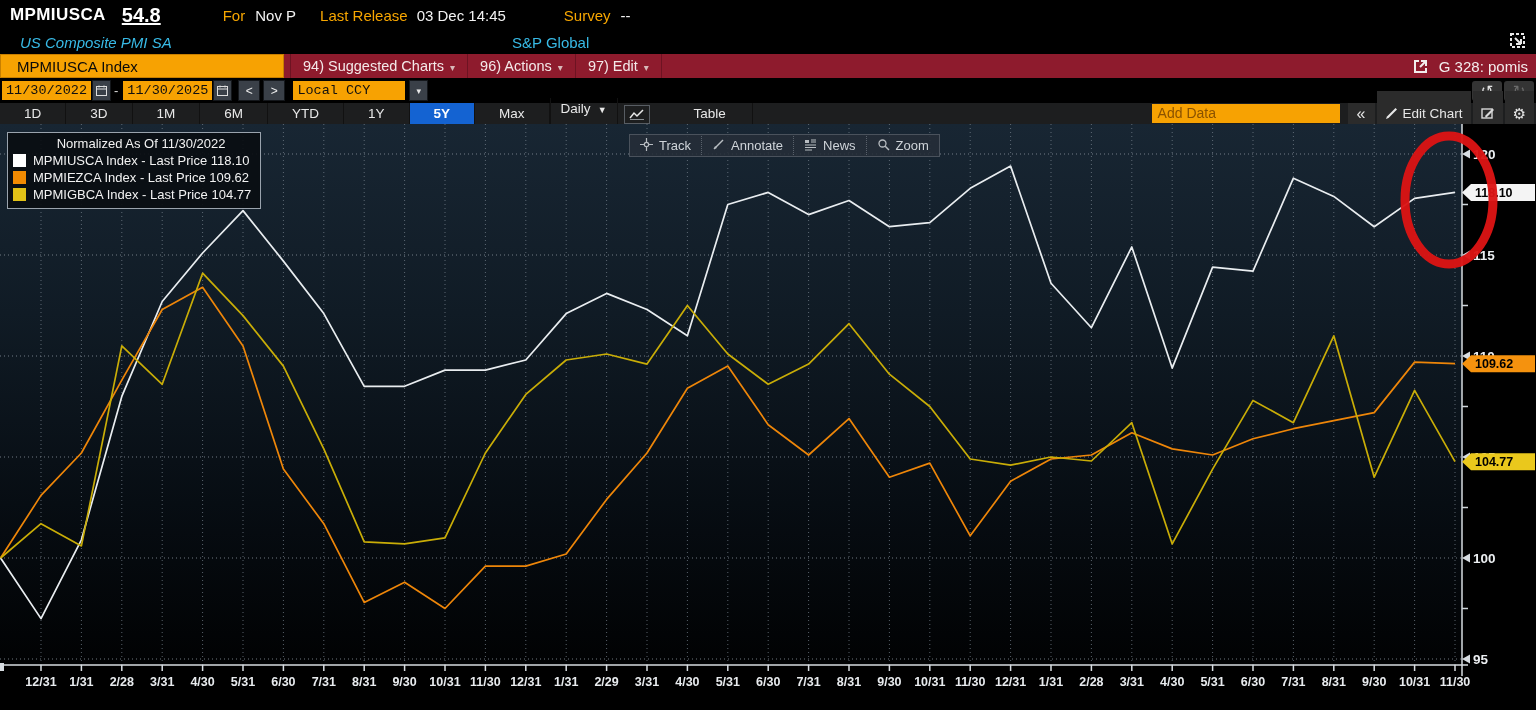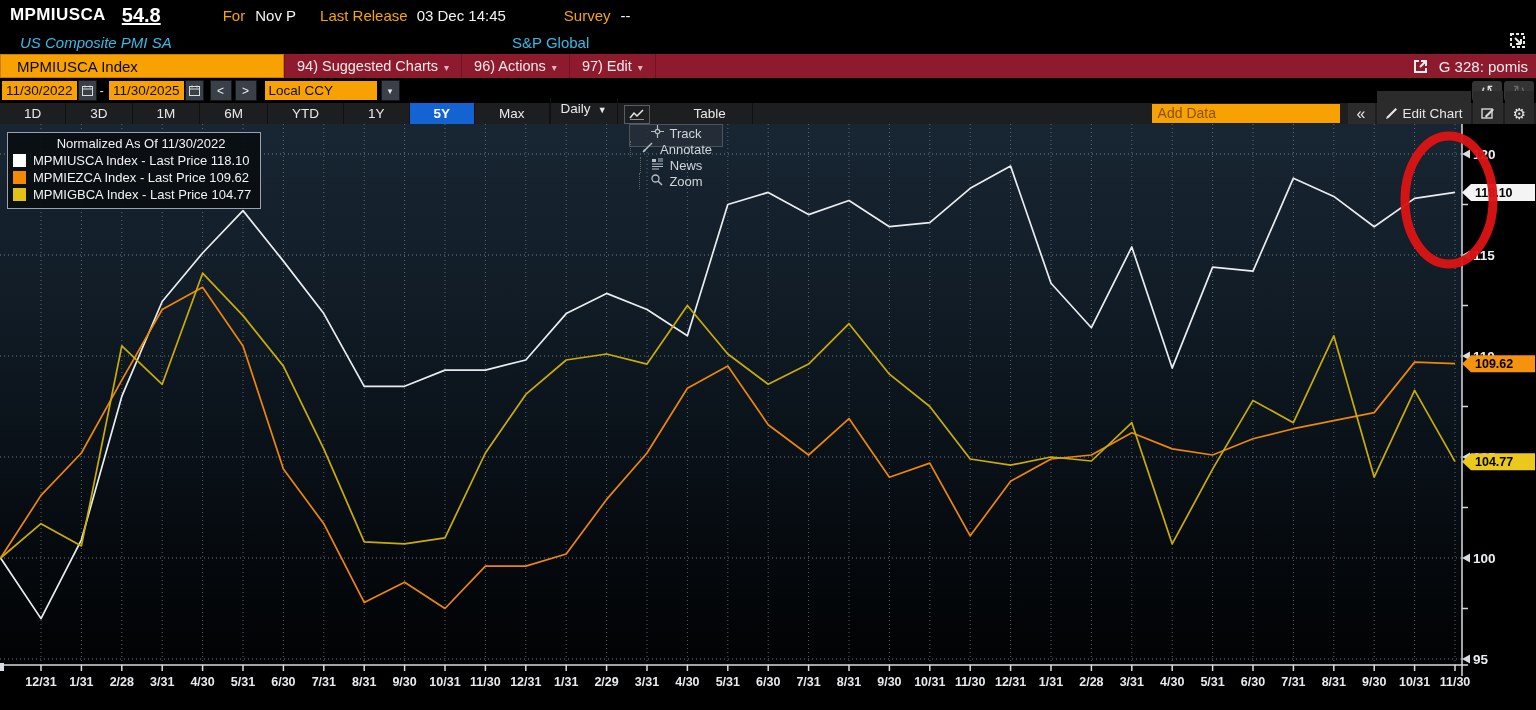--- a/index.html
+++ b/index.html
@@ -17,27 +17,27 @@
   #desc{margin-left:20px;font-style:italic;}
   #src{position:absolute;left:512px;}
   #popout{position:absolute;right:8px;top:2px;cursor:pointer;}
   
   #r3{height:24px;background:#8e1b2d;}
   #tickerField{width:284px;height:24px;background:#f7a202;color:#0a0a0a;
       font-size:15px;line-height:24px;padding-left:16px;box-sizing:border-box;
       border:1px solid #c87f00;white-space:nowrap;}
   .menuItem{height:24px;line-height:24px;padding:0 12px;color:#f4e9e9;font-size:14.5px;
       border-right:1px solid #6d1322;cursor:pointer;white-space:nowrap;}
-  .menuItem:first-of-type{border-left:1px solid #6d1322;}
+  .menuItem:first-of-type{border-left:1px solid #6d1322;margin-left:6px;}
   .caret::after{content:"▾";font-size:10px;color:#d8b9b9;margin-left:6px;}
   #r3right{position:absolute;right:8px;display:flex;align-items:center;gap:10px;color:#f4eeee;font-size:15px;}
   
   #r4{height:25px;background:#000;padding-top:0;}
   .dateField{height:19px;background:#f7a202;color:#101010;font-size:13.5px;line-height:19px;
-      padding:0 4px;margin-left:2px;white-space:nowrap;}
+      padding:0 4px;margin-left:2px;white-space:nowrap;font-family:Liberation Mono, monospace;}
   .sqBtn{height:19px;width:17px;background:#3a4048;border:1px solid #14171b;display:flex;
       align-items:center;justify-content:center;color:#e8e8e8;cursor:pointer;margin-left:1px;}
   .dash{color:#ddd;margin:0 3px;font-size:13px;}
   .navBtn{height:19px;width:20px;background:#3a4048;border:1px solid #14171b;color:#eee;
       display:flex;align-items:center;justify-content:center;font-size:12px;cursor:pointer;margin-left:3px;}
   #ccy{margin-left:8px;width:104px;}
   #r4right{position:absolute;right:2px;display:flex;gap:2px;}
   .histBtn{width:30px;height:20px;background:#343434;border-radius:3px;display:flex;align-items:center;
       justify-content:center;font-size:15px;cursor:pointer;}
   
@@ -50,22 +50,22 @@
       align-items:center;cursor:pointer;}
   #tableBtn{margin-left:14px;padding:0 26px;cursor:pointer;}
   #r5right{position:absolute;right:2px;top:0;display:flex;align-items:center;height:21px;}
   #addData{width:182px;height:19px;background:#f7a202;color:#8a5200;font-size:14px;line-height:19px;
       padding-left:6px;margin-right:6px;}
   .rBtn{height:21px;display:flex;align-items:center;gap:5px;background:#2b2b2b;color:#e6e6e6;
       padding:12px 8px;margin-left:2px;font-size:13.5px;cursor:pointer;}
   
   #chart{position:absolute;left:0;top:124px;width:1536px;height:586px;background:#000;}
   #chartSvg{position:absolute;left:0;top:0;}
-  #pill{position:absolute;left:629px;top:0;height:21px;display:flex;align-items:center;
-      background:rgba(38,46,56,.88);border:1px solid #4a525c;color:#cfd4d9;font-size:13px;flex-direction:column;}
+  #pill{position:absolute;left:629px;top:10px;height:21px;display:flex;align-items:center;
+      background:rgba(38,46,56,.88);border:1px solid #4a525c;color:#cfd4d9;font-size:13px;}
   .pillItem{display:flex;align-items:center;gap:6px;padding:0 10px;height:19px;cursor:pointer;border-left:1px dotted #59616b;}
   .pillItem:first-child{border-left:none;}
   #legend{position:absolute;left:7px;top:8px;background:rgba(10,14,18,.93);border:1px solid #9aa3ad;
       border-radius:0;padding:2px 9px 5px 5px;color:#f2f2f2;}
   #legendTitle{font-size:13px;text-align:center;padding:1px 0 1px 18px;}
   .legRow{display:flex;align-items:center;gap:7px;font-size:13px;height:17px;cursor:pointer;}
   .sw{width:13px;height:13px;flex:0 0 13px;}
   svg text{font-family:"Liberation Sans",sans-serif;}
 </style>
 </head>

